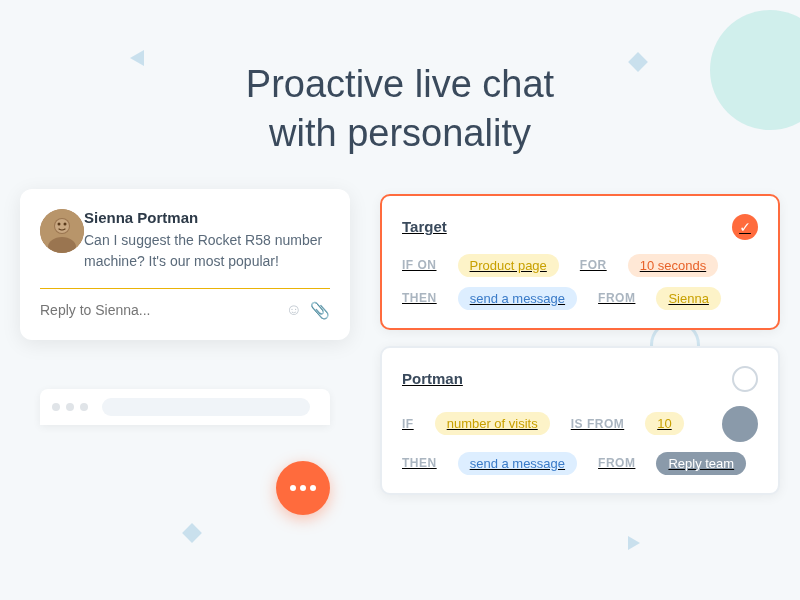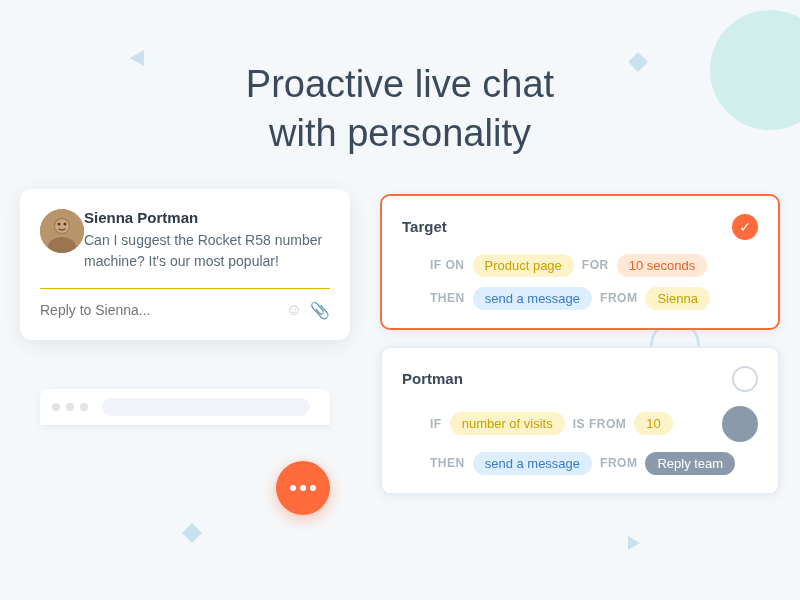--- a/index.html
+++ b/index.html
@@ -225,20 +225,21 @@
       background: white;
     }
 
     
     .rules-panel {
       flex: 1;
       display: flex;
       flex-direction: column;
       gap: 16px;
       padding-top: 5px;
+      text-decoration: underline;
     }
 
     .rule-card {
       background: white;
       border-radius: 10px;
       padding: 18px 20px;
       box-shadow: 0 2px 12px rgba(0,0,0,0.06);
       position: relative;
     }
 
@@ -279,24 +280,23 @@
       width: 26px;
       height: 26px;
       border-radius: 50%;
       border: 2px solid #d0d8e0;
       background: white;
     }
 
     .rule-row {
       display: flex;
       align-items: center;
-      gap: 8px;
+      gap: 21px;
       margin-bottom: 10px;
       flex-wrap: wrap;
-      margin-left: 28px;
     }
 
     .rule-row:last-child {
       margin-bottom: 0;
     }
 
     .rule-label {
       font-size: 12px;
       font-weight: 600;
       color: #aab5c0;

